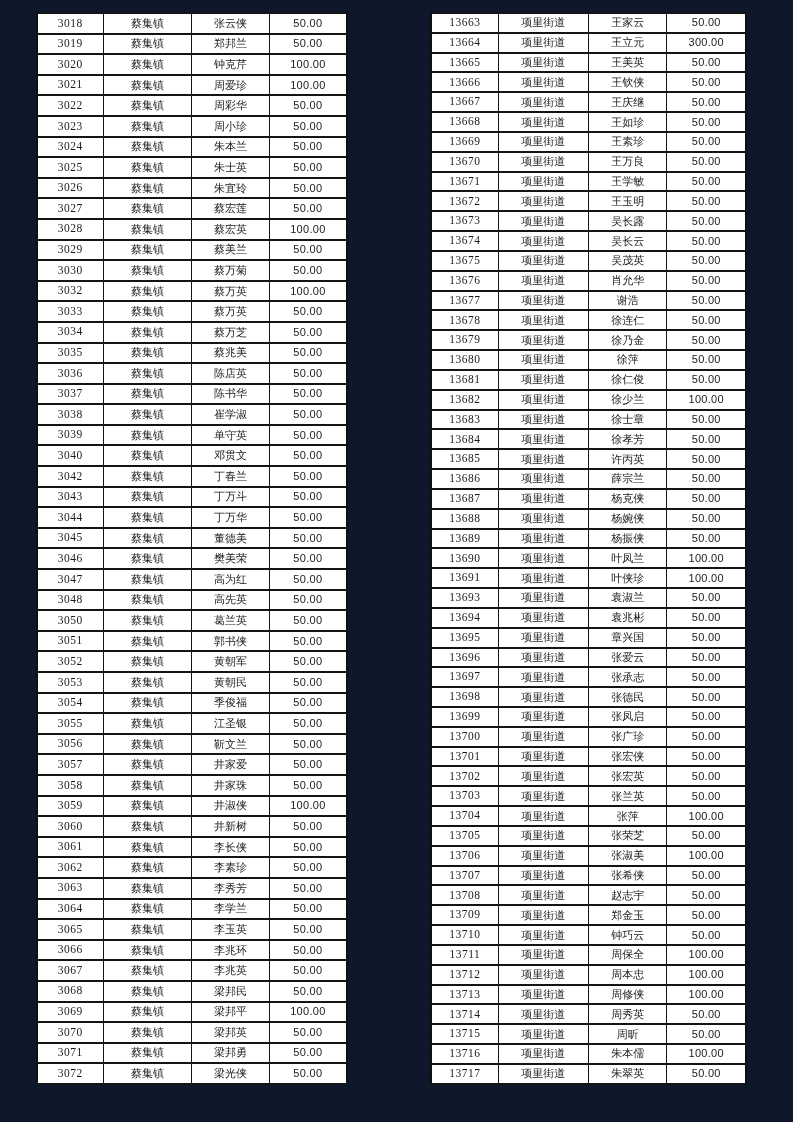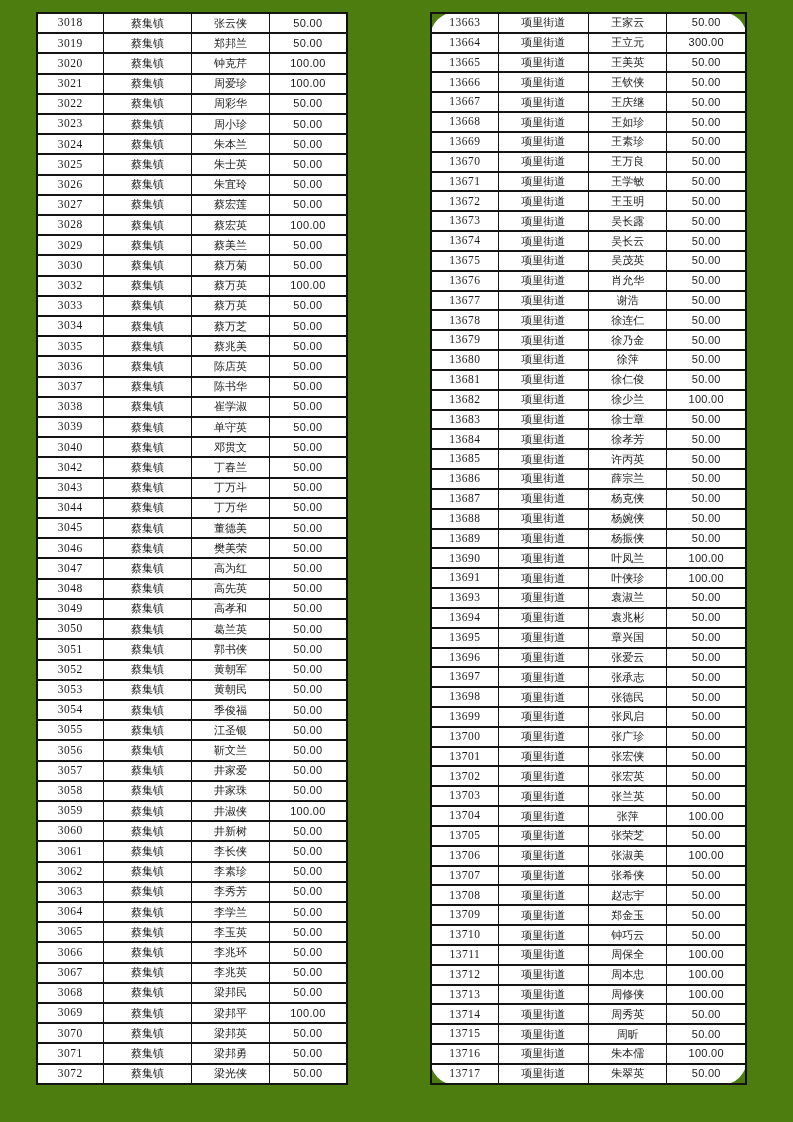--- a/index.html
+++ b/index.html
@@ -10,33 +10,33 @@
   body {
     width: 793px;
     height: 1122px;
     position: relative;
     font-family: "Liberation Sans", sans-serif;
     color: #1a1a1a;
   }
   .page {
     position: absolute;
     inset: 0;
-    background: #4d7c0f;
+    background: #0f172a;
   }
   table.roster {
     position: absolute;
     top: 12px;
     height: 1073px;
     border-collapse: collapse;
     table-layout: fixed;
     background: #ffffff;
     border: 2px solid #0f0f0f;
   }
   #table-left  { left: 36px;  width: 312px; }
-  #table-right { left: 430px; width: 317px; border-radius: 26px; }
+  #table-right { left: 430px; width: 317px; }
   table.roster td {
     border-left: 1px solid #141414;
     border-right: 1px solid #141414;
     border-top: 2px solid #141414;
     border-bottom: 2px solid #141414;
     text-align: center;
     vertical-align: middle;
     padding: 0 2px;
     font-size: 11px;
     line-height: 1;
@@ -222,26 +222,20 @@
           <td>高为红</td>
           <td>50.00</td>
         </tr>
         <tr>
           <td>3048</td>
           <td>蔡集镇</td>
           <td>高先英</td>
           <td>50.00</td>
         </tr>
         <tr>
-          <td>3049</td>
-          <td>蔡集镇</td>
-          <td>高孝和</td>
-          <td>50.00</td>
-        </tr>
-        <tr>
           <td>3050</td>
           <td>蔡集镇</td>
           <td>葛兰英</td>
           <td>50.00</td>
         </tr>
         <tr>
           <td>3051</td>
           <td>蔡集镇</td>
           <td>郭书侠</td>
           <td>50.00</td>

